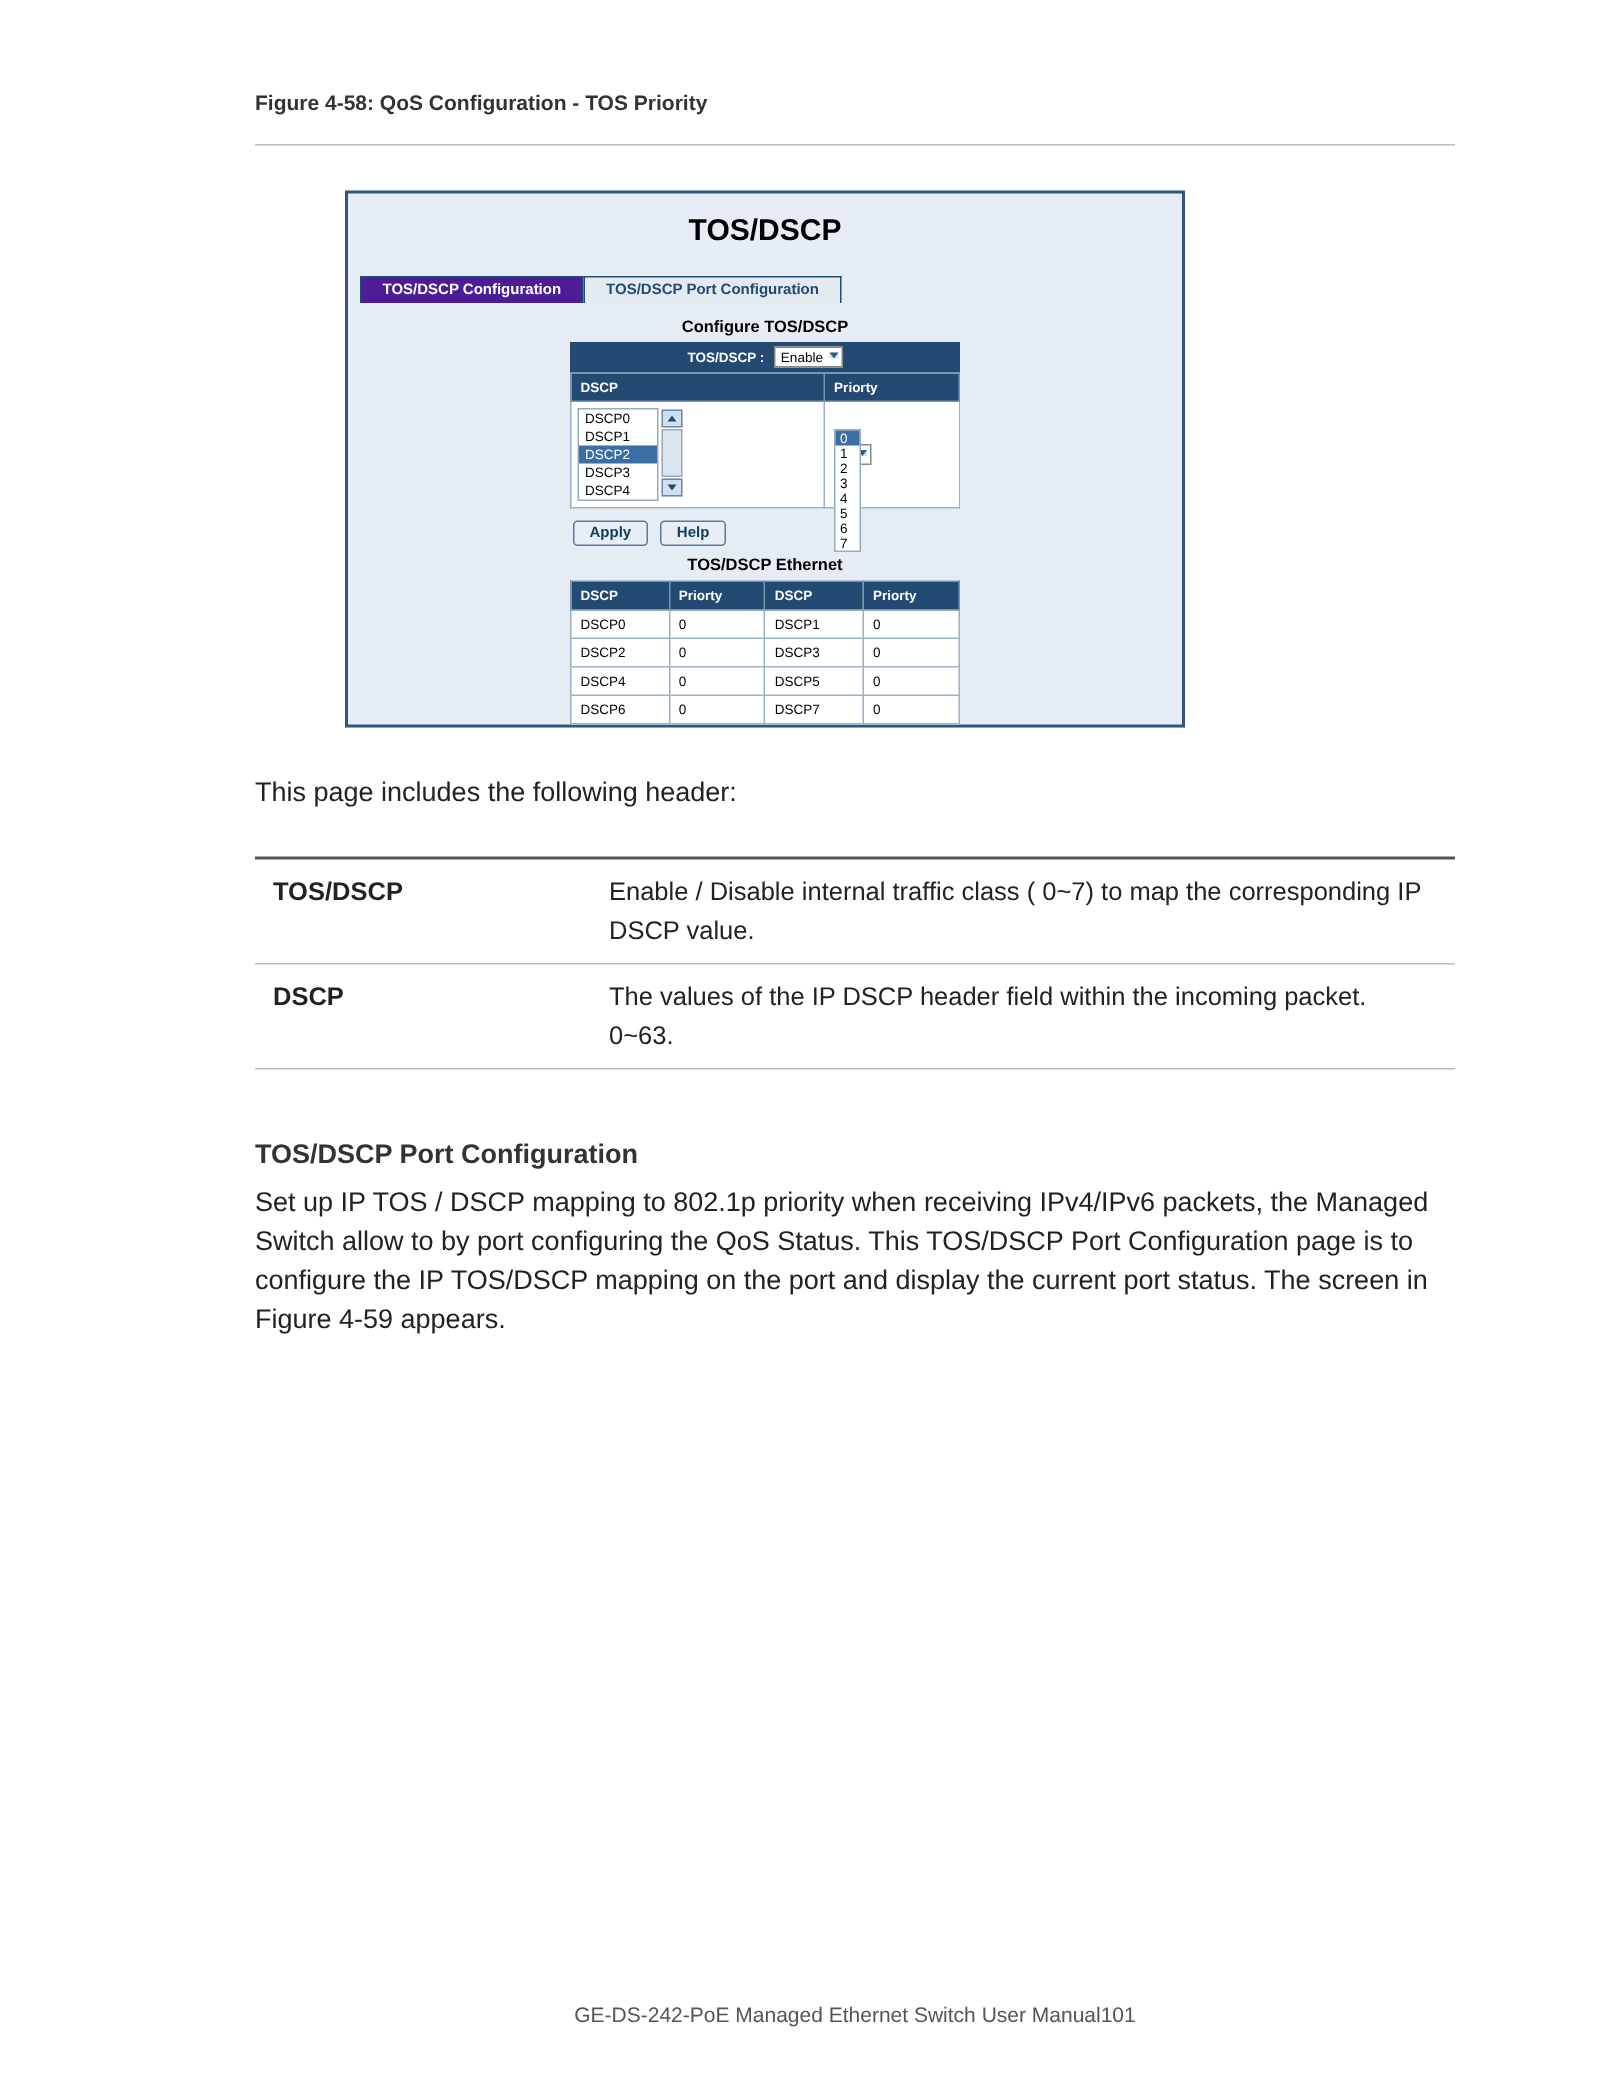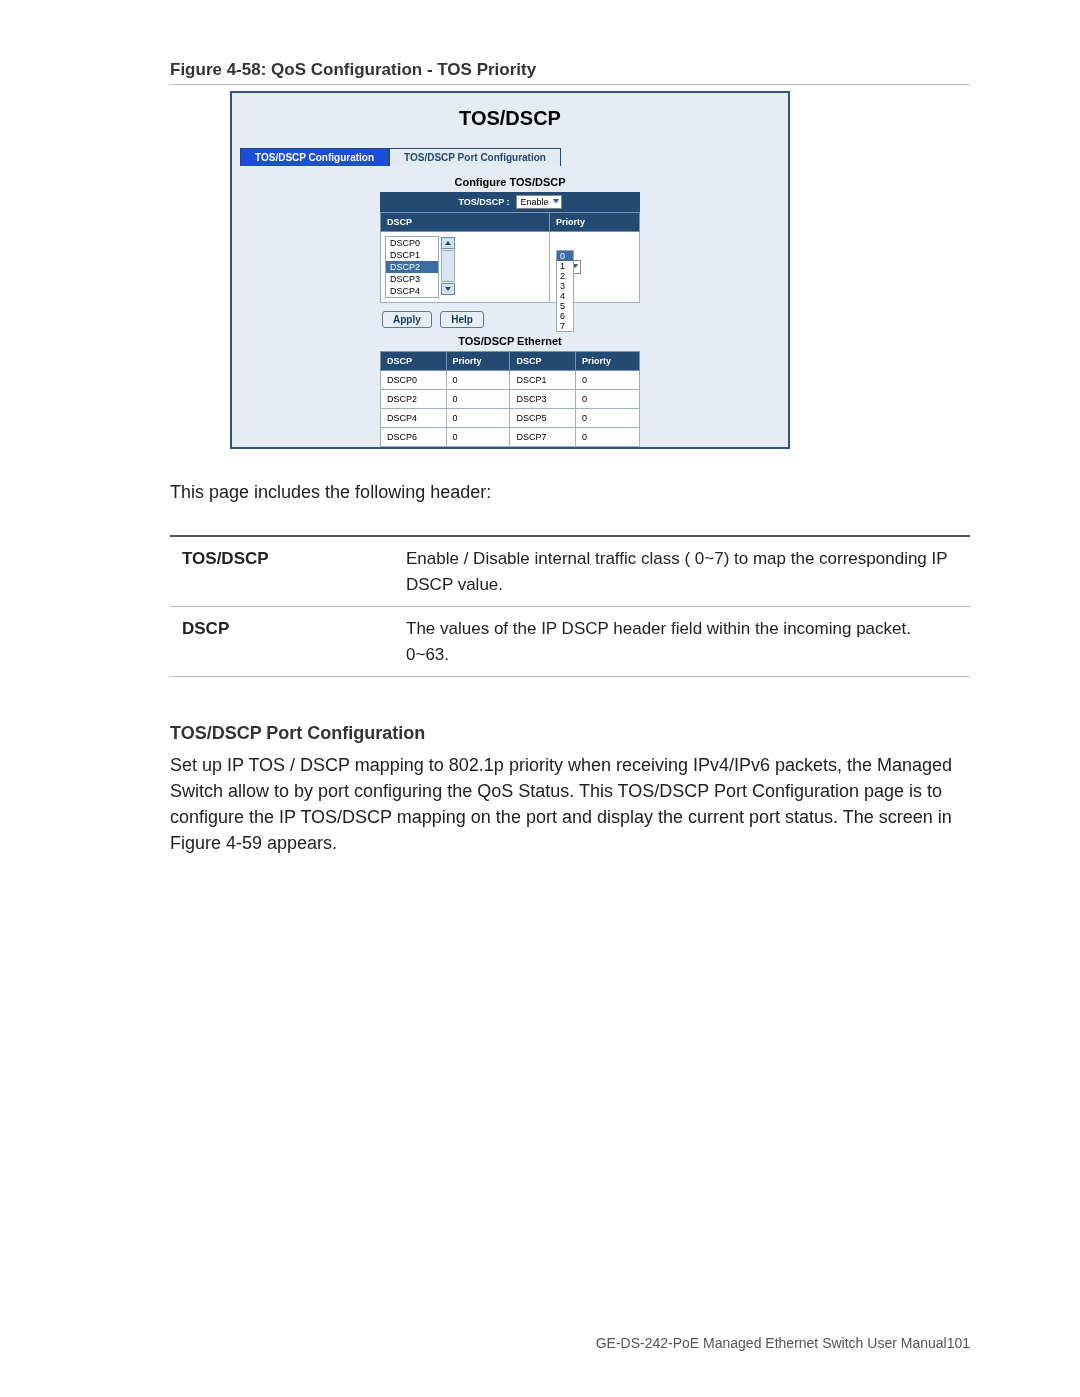--- a/index.html
+++ b/index.html
@@ -1,29 +1,29 @@
 <!DOCTYPE html>
 <html><head>
 <meta charset="utf-8">
 <style>
   html,body{margin:0;padding:0;background:#fff;font-family:"Segoe UI",Arial,sans-serif;color:#222;}
   .page{width:1080px;min-height:1397px;margin:0 auto;position:relative;box-sizing:border-box;
         padding:60px 110px 40px 170px;}
   .chapter{text-align:right;font-size:15px;color:#333;margin-bottom:40px;}
-  .fig-caption{font-weight:bold;font-size:17px;color:#333;border-bottom:1px solid #bbb;
-               padding-bottom:4px;margin-bottom:6px;}
+  .fig-caption{font-weight:bold;font-size:14px;color:#333;border-bottom:1px solid #bbb;
+               padding-bottom:20px;margin-bottom:30px;}
   
   
   .shot{width:560px;margin:0 0 30px 60px;background:#e5ecf4;
         border:2px solid #32557b;padding:10px 8px 0 8px;box-sizing:border-box;}
   .shot-title{text-align:center;font:bold 20px Arial;color:#000;margin:4px 0 18px 0;}
   .tabs{display:flex;margin-bottom:10px;}
   .tabs div{flex:none;padding:3px 14px;font:bold 10px Arial;text-align:center;
             border:1px solid #234a72;border-bottom:none;}
-  .tab-active{background:#1d4ed8;color:#fff;}
+  .tab-active{background:#4c1d95;color:#fff;}
   .tab-idle{background:#e3eaf2;color:#234a72;}
   .conf-title{text-align:center;font:bold 11px Arial;color:#000;margin:4px 0;}
   .conf-bar{background:#234a72;color:#fff;font:bold 9px Arial;padding:3px 4px;
             display:flex;justify-content:center;gap:6px;align-items:center;}
   .dropdown{background:#fff;color:#000;font:9px Arial;border:1px solid #888;
             padding:1px 12px 1px 4px;position:relative;}
   .dropdown::after{content:"";position:absolute;right:2px;top:3px;width:0;height:0;
                    border-left:3px solid transparent;border-right:3px solid transparent;
                    border-top:4px solid #2b5d8a;background:#cfe0ef;}
   .inner-tbl{width:100%;border-collapse:collapse;margin-top:0;}
@@ -53,21 +53,21 @@
   
   .doc-tbl{width:100%;border-collapse:collapse;border-top:2px solid #555;font-size:17px;}
   .doc-tbl th{background:#e4e4e4;text-align:left;font-weight:bold;padding:9px 12px;
               border-bottom:1px solid #bbb;}
   .doc-tbl td{padding:9px 12px;border-bottom:1px solid #bbb;vertical-align:top;line-height:1.5;}
   .doc-tbl td:first-child{font-weight:bold;width:200px;}
   
   .sec-head{font-weight:bold;font-size:18px;margin-top:46px;margin-bottom:8px;color:#333;}
   
   .footer{position:absolute;bottom:46px;left:170px;right:110px;font-size:14px;color:#555;
-          display:flex;justify-content:flex-end;}
+          display:flex;justify-content:center;}
 </style>
 </head>
 <body>
 
 <div class="page">
 
 
   <div class="fig-caption">Figure 4-58: QoS Configuration - TOS Priority</div>
 
   <div class="shot" style="position:relative;">

